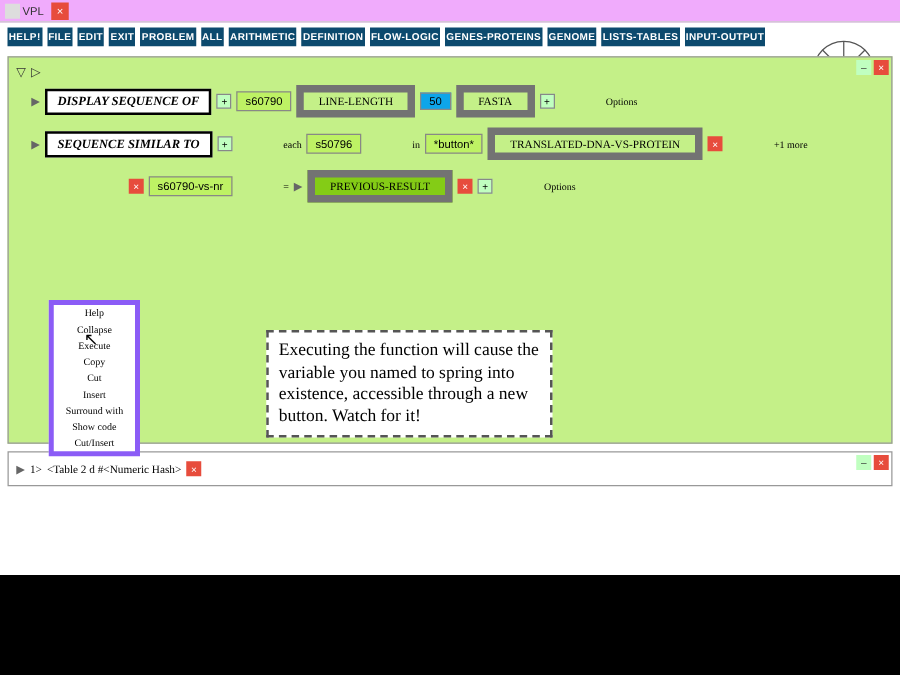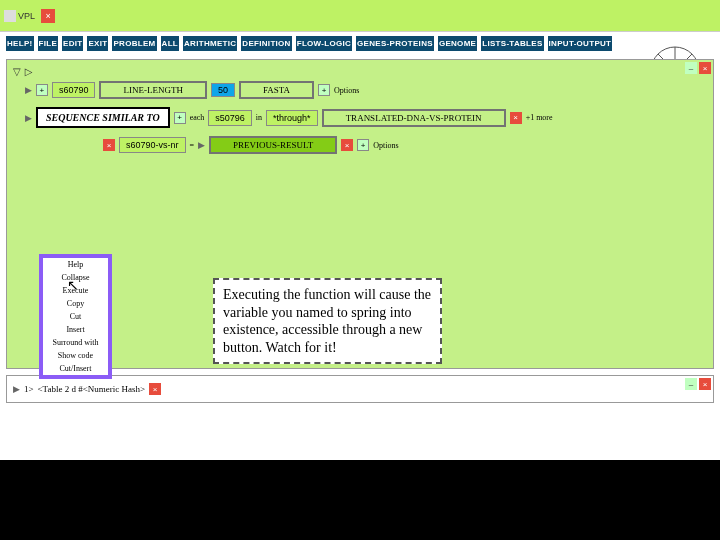--- a/index.html
+++ b/index.html
@@ -1,18 +1,18 @@
 <!DOCTYPE html>
 <html><head>
 <meta charset="utf-8">
 <style>
   * { box-sizing: border-box; margin: 0; padding: 0; }
   body { font-family: Arial, sans-serif; font-size: 10px; background: #fff; width: 720px; height: 540px; overflow: hidden; position: relative; }
   
-  .titlebar { height: 32px; background: #bef264; border-bottom: 1px solid #ccc; display: flex; align-items: center; padding: 0 4px; gap: 2px; }
+  .titlebar { height: 18px; background: #f0abfc; border-bottom: 1px solid #ccc; display: flex; align-items: center; padding: 0 4px; gap: 2px; }
   .titlebar .icon { width: 12px; height: 12px; background: #ddd; }
   .titlebar .title { font-size: 9px; color: #333; }
   .titlebar .close { margin-left: 4px; width: 14px; height: 14px; background: #e74c3c; color: #fff; display: flex; align-items: center; justify-content: center; font-size: 9px; }
   
   .toolbar { padding: 4px 6px; display: flex; flex-wrap: wrap; gap: 4px; align-items: center; position: relative; }
   .toolbar .btn { background: #0c4a6e; color: #fff; padding: 3px 1px; font-size: 8px; font-weight: bold; cursor: pointer; letter-spacing: 0.3px; }
   .toolbar-row { display: flex; gap: 4px; width: 100%; }
   .logo-area { position: absolute; right: 10px; top: 4px; width: 90px; height: 70px; display:flex; align-items:center; justify-content:center; }
   
   .arrow { position: absolute; left: 264px; top: 50px; width: 44px; height: 22px; }
@@ -21,25 +21,25 @@
   .ws-head { display: flex; align-items: center; gap: 4px; margin-bottom: 4px; }
   .ws-head .tri { font-size: 10px; color: #333; }
   .ws-ctrl { position: absolute; top: 2px; right: 2px; display:flex; gap:2px; }
   .ws-ctrl span { width:12px; height:12px; background:#e74c3c; display:flex; align-items:center; justify-content:center; font-size:8px; color:#fff; }
   .ws-ctrl span.min { background:#c0ffc0; color:#333; }
   
   .node-row { display: flex; align-items: center; gap: 4px; margin-bottom: 8px; margin-left: 12px; }
   .tri { color: #666; font-size: 9px; }
   .label-box { background: #fff; border: 2px solid #000; padding: 3px 8px; font-size: 10px; font-weight: bold; font-family: "Times New Roman", serif; font-style: italic; }
   .val-box { background: #bef264; border: 1px solid #888; padding: 2px 6px; font-size: 9px; }
-  .tag-box { border: 2px solid #737373; padding: 2px 22px; font-size: 9px; font-family: "Times New Roman", serif; }
+  .tag-box { border: 6px solid #737373; padding: 2px 12px; font-size: 9px; font-family: "Times New Roman", serif; }
   .tiny-icon { width: 12px; height: 12px; display:flex; align-items:center; justify-content:center; font-size:8px; }
   .tiny-red { background:#e74c3c; color:#fff; }
   .tiny-grn { background:#c0ffc0; border:1px solid #888; }
-  .small-txt { font-size: 8px; font-family: "Times New Roman", serif; }
+  .small-txt { font-size: 8px; font-family: "Times New Roman", serif; margin-left: 37px; }
   .num { background:#0ea5e9; border:1px solid #888; padding:1px 6px; font-size:9px; }
   .highlight { background: #84cc16; }
   
   .contextmenu { position: absolute; left: 32px; top: 194px; background: #fff; border: 4px solid #8b5cf6; width: 73px; z-index: 5; }
   .contextmenu div { padding: 2px 4px; font-size: 8px; font-family: "Times New Roman", serif; text-align: center; cursor: pointer; }
   .cursor { position:absolute; left: 60px; top: 217px; font-size: 14px; z-index:6; pointer-events:none; }
   
   .callout { position: absolute; left: 206px; top: 218px; width: 229px; border: 2px dashed #555; background: #fff; padding: 6px 8px; font-family: "Times New Roman", serif; font-size: 14px; line-height: 1.25; }
   
   .resultbar { margin: 6px 6px 0 6px; background: #fff; border: 1px solid #999; height: 28px; display: flex; align-items: center; padding: 2px 6px; gap: 4px; position: relative; }
@@ -102,37 +102,38 @@
     <span class="min">–</span>
     <span>×</span>
   </div>
   <div class="ws-head">
     <span class="tri">▽</span>
     <span class="tri">▷</span>
   </div>
 
   <div class="node-row">
     <span class="tri">▶</span>
+    <span class="label-box">DISPLAY SEQUENCE OF</span>
     <span class="tiny-icon tiny-grn">+</span>
     <span class="val-box">s60790</span>
     <span class="tag-box">LINE-LENGTH</span>
     <span class="num">50</span>
     <span class="tag-box">FASTA</span>
     <span class="tiny-icon tiny-grn">+</span>
     <span class="small-txt">Options</span>
   </div>
 
   <div class="node-row">
     <span class="tri">▶</span>
     <span class="label-box">SEQUENCE SIMILAR TO</span>
     <span class="tiny-icon tiny-grn">+</span>
     <span class="small-txt">each</span>
     <span class="val-box">s50796</span>
     <span class="small-txt">in</span>
-    <span class="val-box">*through*</span>
+    <span class="val-box">*button*</span>
     <span class="tag-box">TRANSLATED-DNA-VS-PROTEIN</span>
     <span class="tiny-icon tiny-red">×</span>
     <span class="small-txt">+1 more</span>
   </div>
 
   <div class="node-row" style="margin-left:90px;">
     <span class="tiny-icon tiny-red">×</span>
     <span class="val-box">s60790-vs-nr</span>
     <span class="small-txt">=</span>
     <span class="tri">▶</span>

